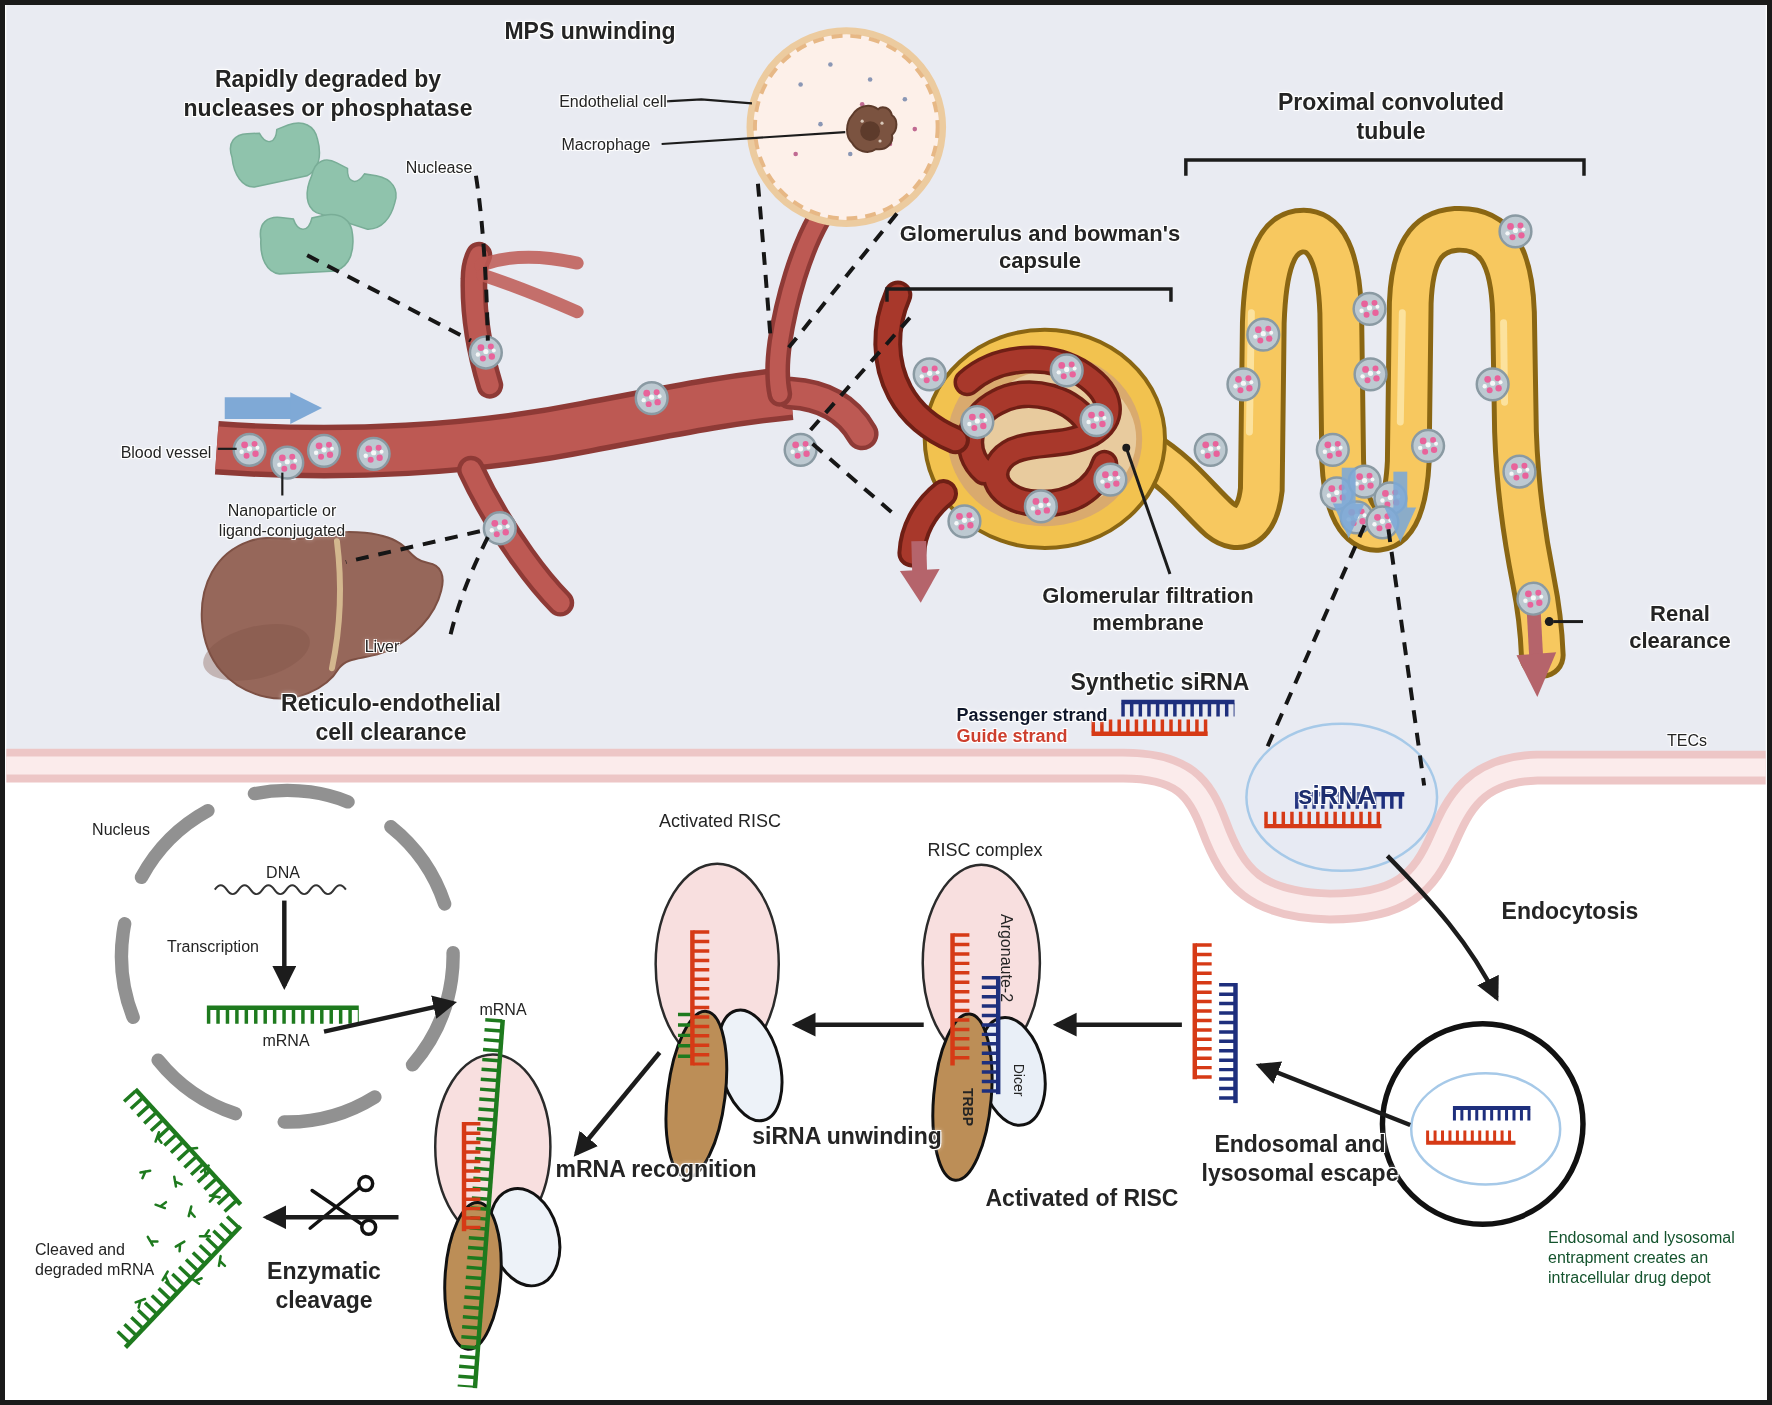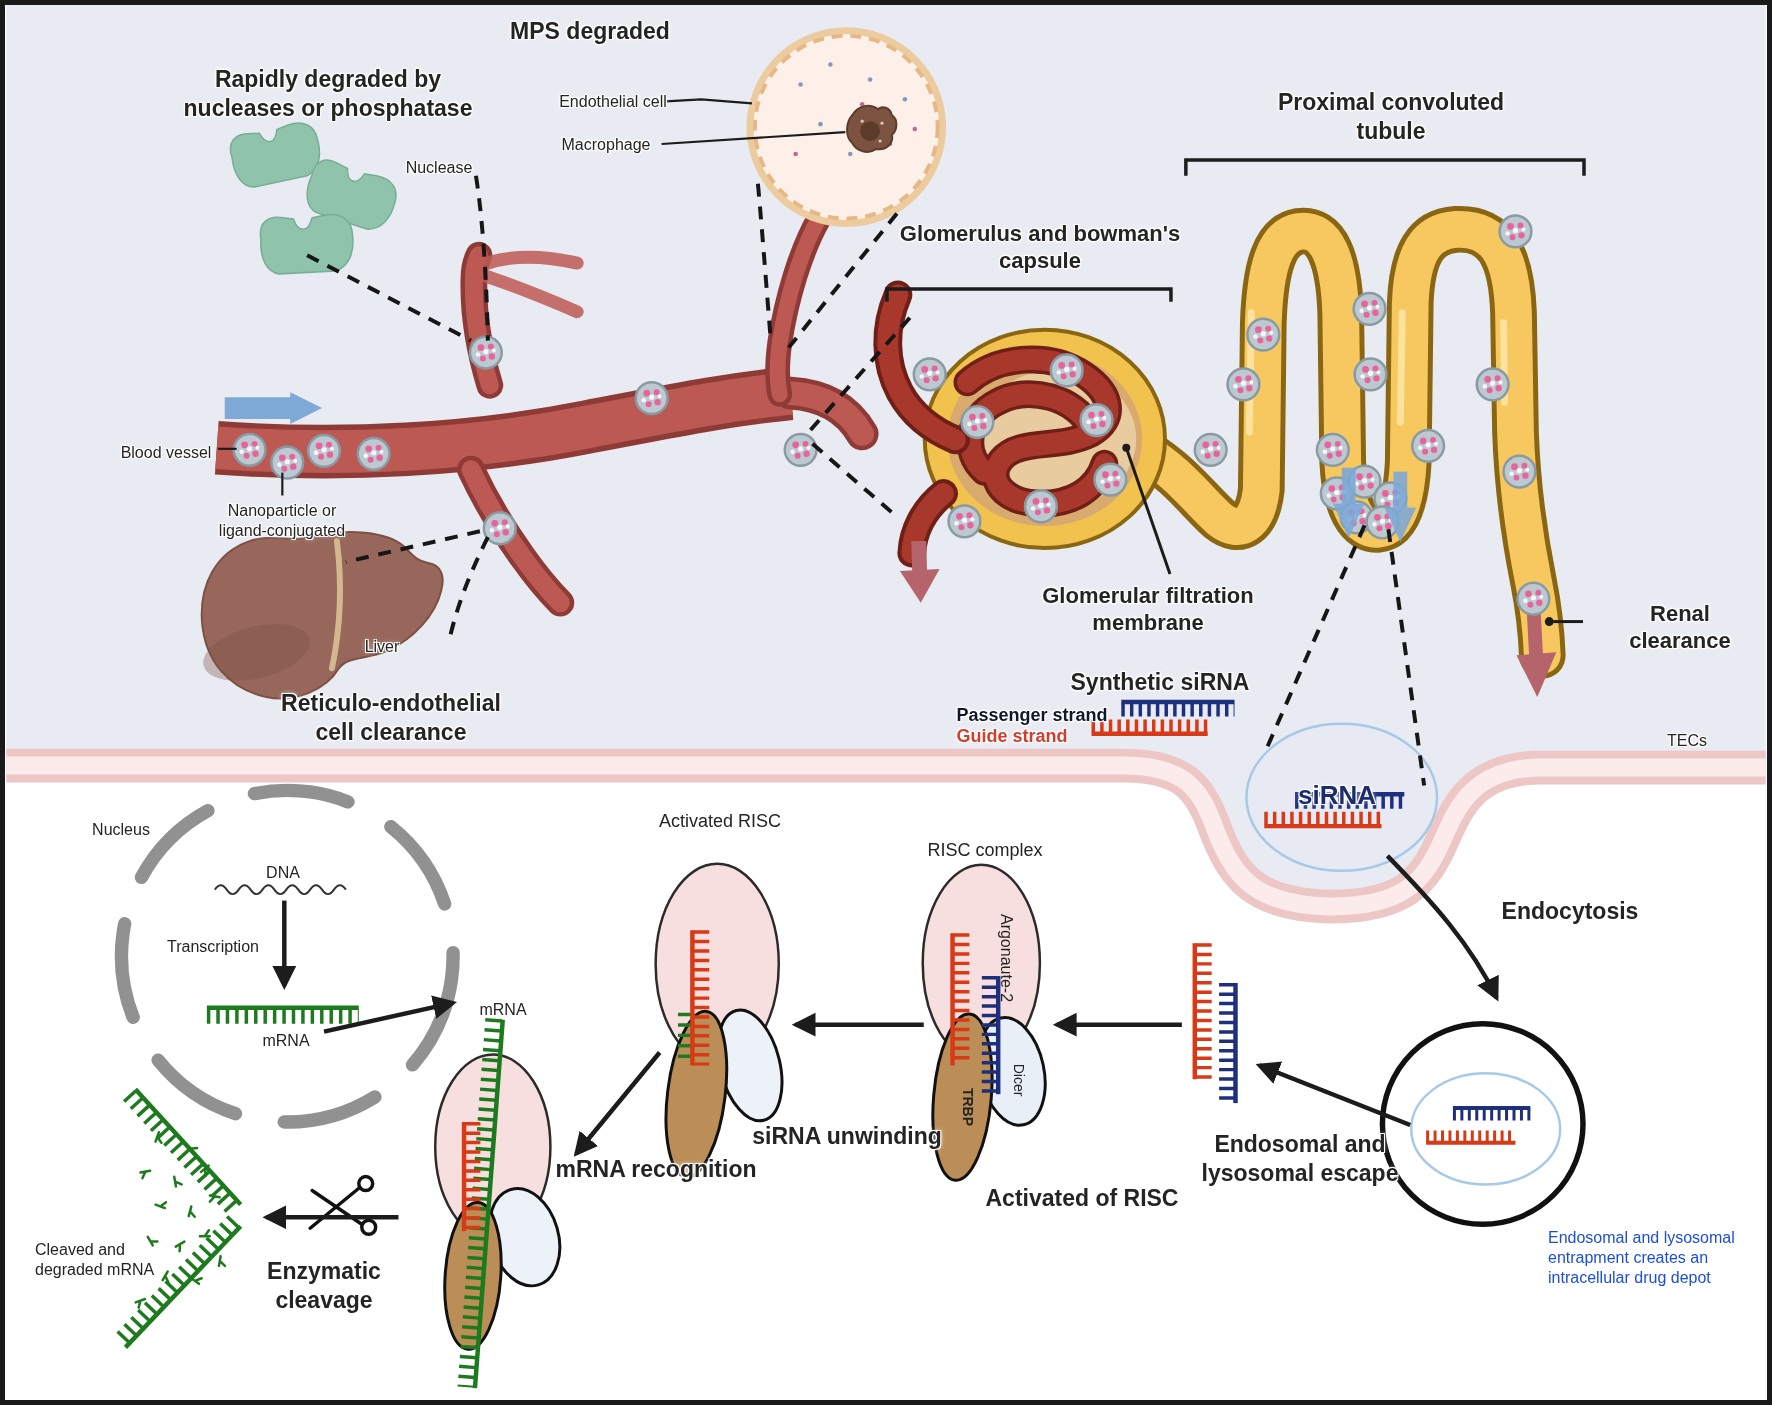--- a/index.html
+++ b/index.html
@@ -8,21 +8,21 @@
     font-family:"Liberation Sans",sans-serif;}
   #art{position:absolute;left:0;top:0;width:100%;height:100%;}
   .lbl{position:absolute;transform:translate(-50%,-50%);color:#242424;
     font-size:16px;line-height:1.24;text-align:center;white-space:pre-line;
     text-shadow:-1px -1px 0 #fff,1px -1px 0 #fff,-1px 1px 0 #fff,1px 1px 0 #fff,0 0 5px #fff;}
   .b{font-weight:bold;}
   .left{transform:translate(0,-50%);text-align:left;}
   .rot{transform:translate(-50%,-50%) rotate(90deg);white-space:nowrap;text-shadow:none;}
   .s12{font-size:16px}.s14{font-size:14px}.s16{font-size:16px}.s18{font-size:18px}
   .s22{font-size:22px}.s23{font-size:23px}.s26{font-size:26px}
-  .blue{color:#0f172a}.red{color:#cd3f2e}.navy{color:#1c2d6e}.gray{color:#1d4ed8}
+  .blue{color:#0f172a}.red{color:#cd3f2e}.navy{color:#1c2d6e}.gray{color:#14532d}
 </style>
 </head>
 <body>
 
 <div id="figure">
 <svg id="art" viewBox="0 0 1772 1405">
   <defs>
     <marker id="ah" orient="auto" markerUnits="userSpaceOnUse" markerWidth="26" markerHeight="26" refX="20" refY="12">
       <path d="M0,0 L24,12 L0,24 Z" fill="#1c1c1c"></path>
     </marker>
@@ -328,21 +328,21 @@
     <path d="M 395,1221 L 262,1221" marker-end="url(#ah)"></path>
   </g>
 
   <g fill="none" stroke="#1c1c1c" stroke-width="3.5">
     <path d="M 1188,172 L 1188,156 L 1589,156 L 1589,172"></path>
     <path d="M 887,299 L 887,286 L 1173,286 L 1173,299"></path>
   </g>
 </svg>
 
 <div>
-  <div class="lbl b s23" style="left:585px;top:26px">MPS degraded</div>
+  <div class="lbl b s23" style="left:585px;top:26px">MPS unwinding</div>
   <div class="lbl b s23" style="left:323px;top:89px">Rapidly degraded by
 nucleases or phosphatase</div>
   <div class="lbl s17" style="left:434px;top:163px">Nuclease</div>
   <div class="lbl s17" style="left:608px;top:97px">Endothelial cell</div>
   <div class="lbl s17" style="left:601px;top:140px">Macrophage</div>
   <div class="lbl b s23" style="left:1386px;top:112px">Proximal convoluted
 tubule</div>
   <div class="lbl b s22" style="left:1035px;top:242px">Glomerulus and bowman's
 capsule</div>
   <div class="lbl s17" style="left:161px;top:448px">Blood vessel</div>

